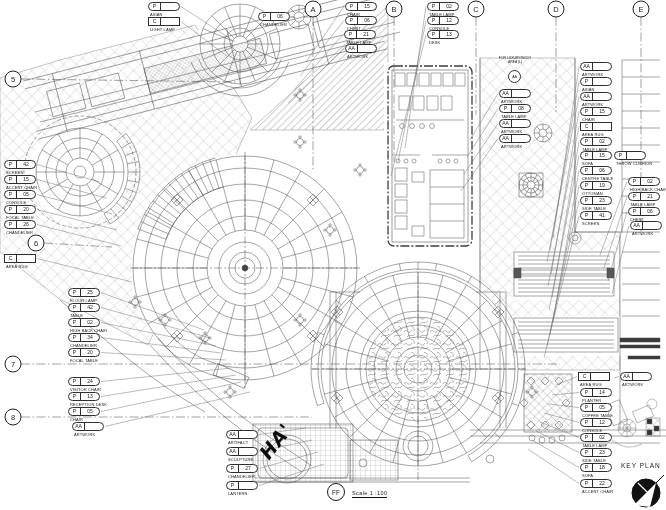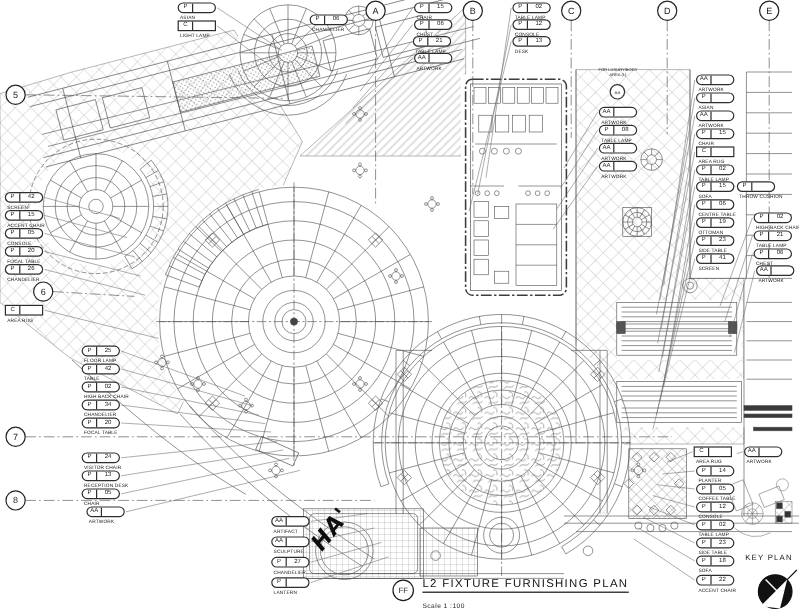--- a/index.html
+++ b/index.html
@@ -551,21 +551,20 @@
       <div>FOR LUXURY/BODY</div>
       <div>AREA (L)</div>
     </div>
     <div class="notecirc">AA</div>
 
     <div class="hand">HA'</div>
 
     <div class="titleblock">
       <div class="ffcirc">FF</div>
       <div>
-        <div class="ttl">L2 FIXTURE FURNISHING PLAN</div>
         <span class="scl">Scale 1 :100</span>
       </div>
     </div>
 
     <div class="keyplan">KEY PLAN</div>
   <div class="bubble" style="left: 313px; top: 9px;">A</div>
       <div class="bubble" style="left: 394px; top: 9px;">B</div>
       <div class="bubble" style="left: 476px; top: 9px;">C</div>
       <div class="bubble" style="left: 556px; top: 9px;">D</div>
       <div class="bubble" style="left: 641px; top: 9px;">E</div>

